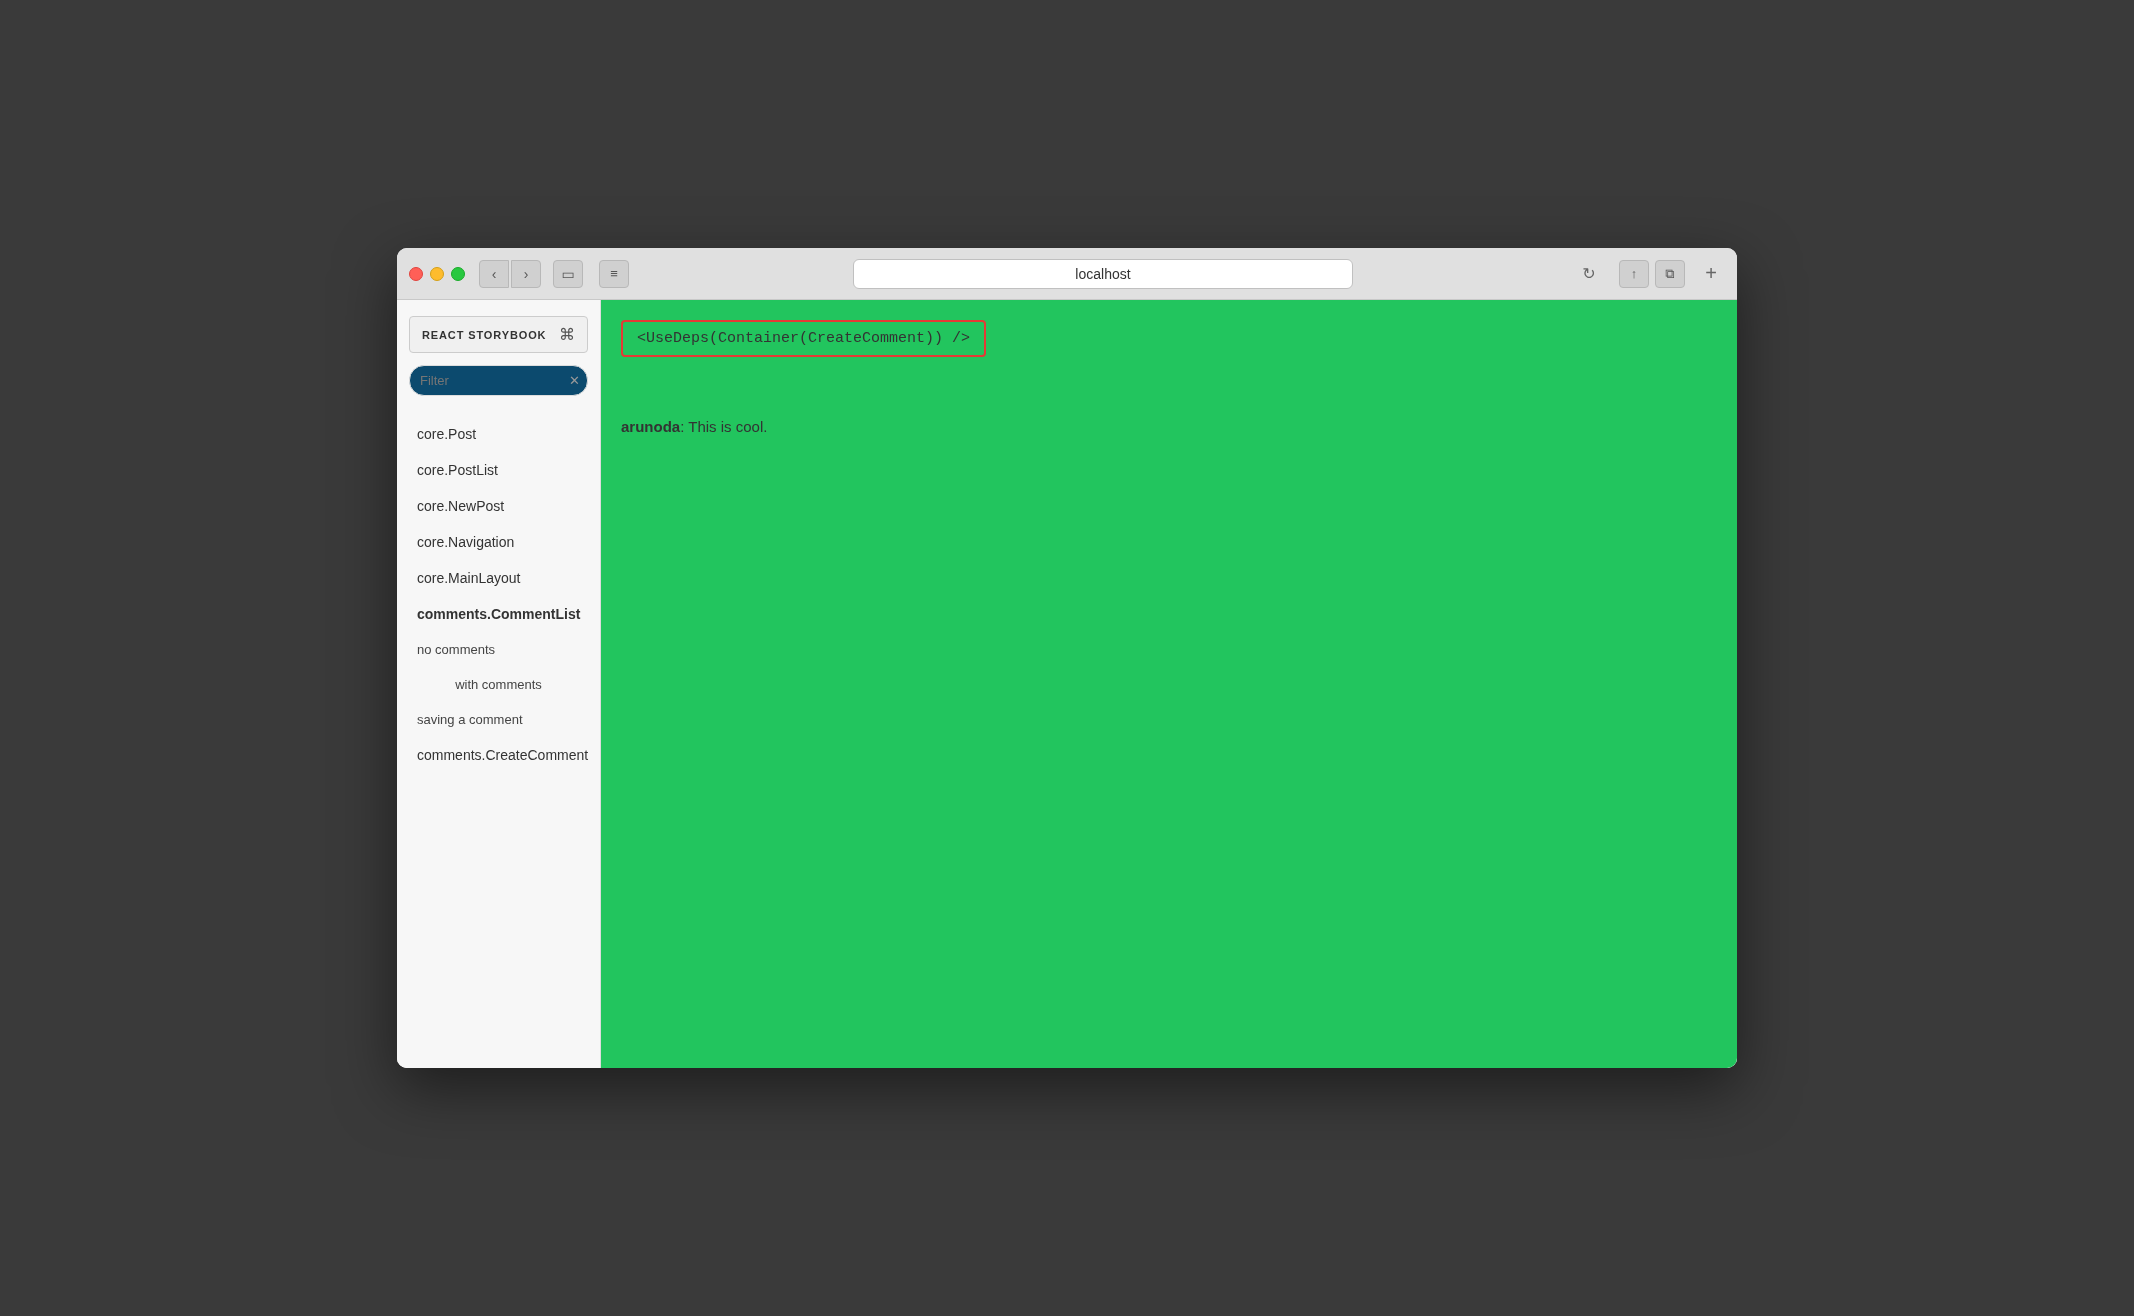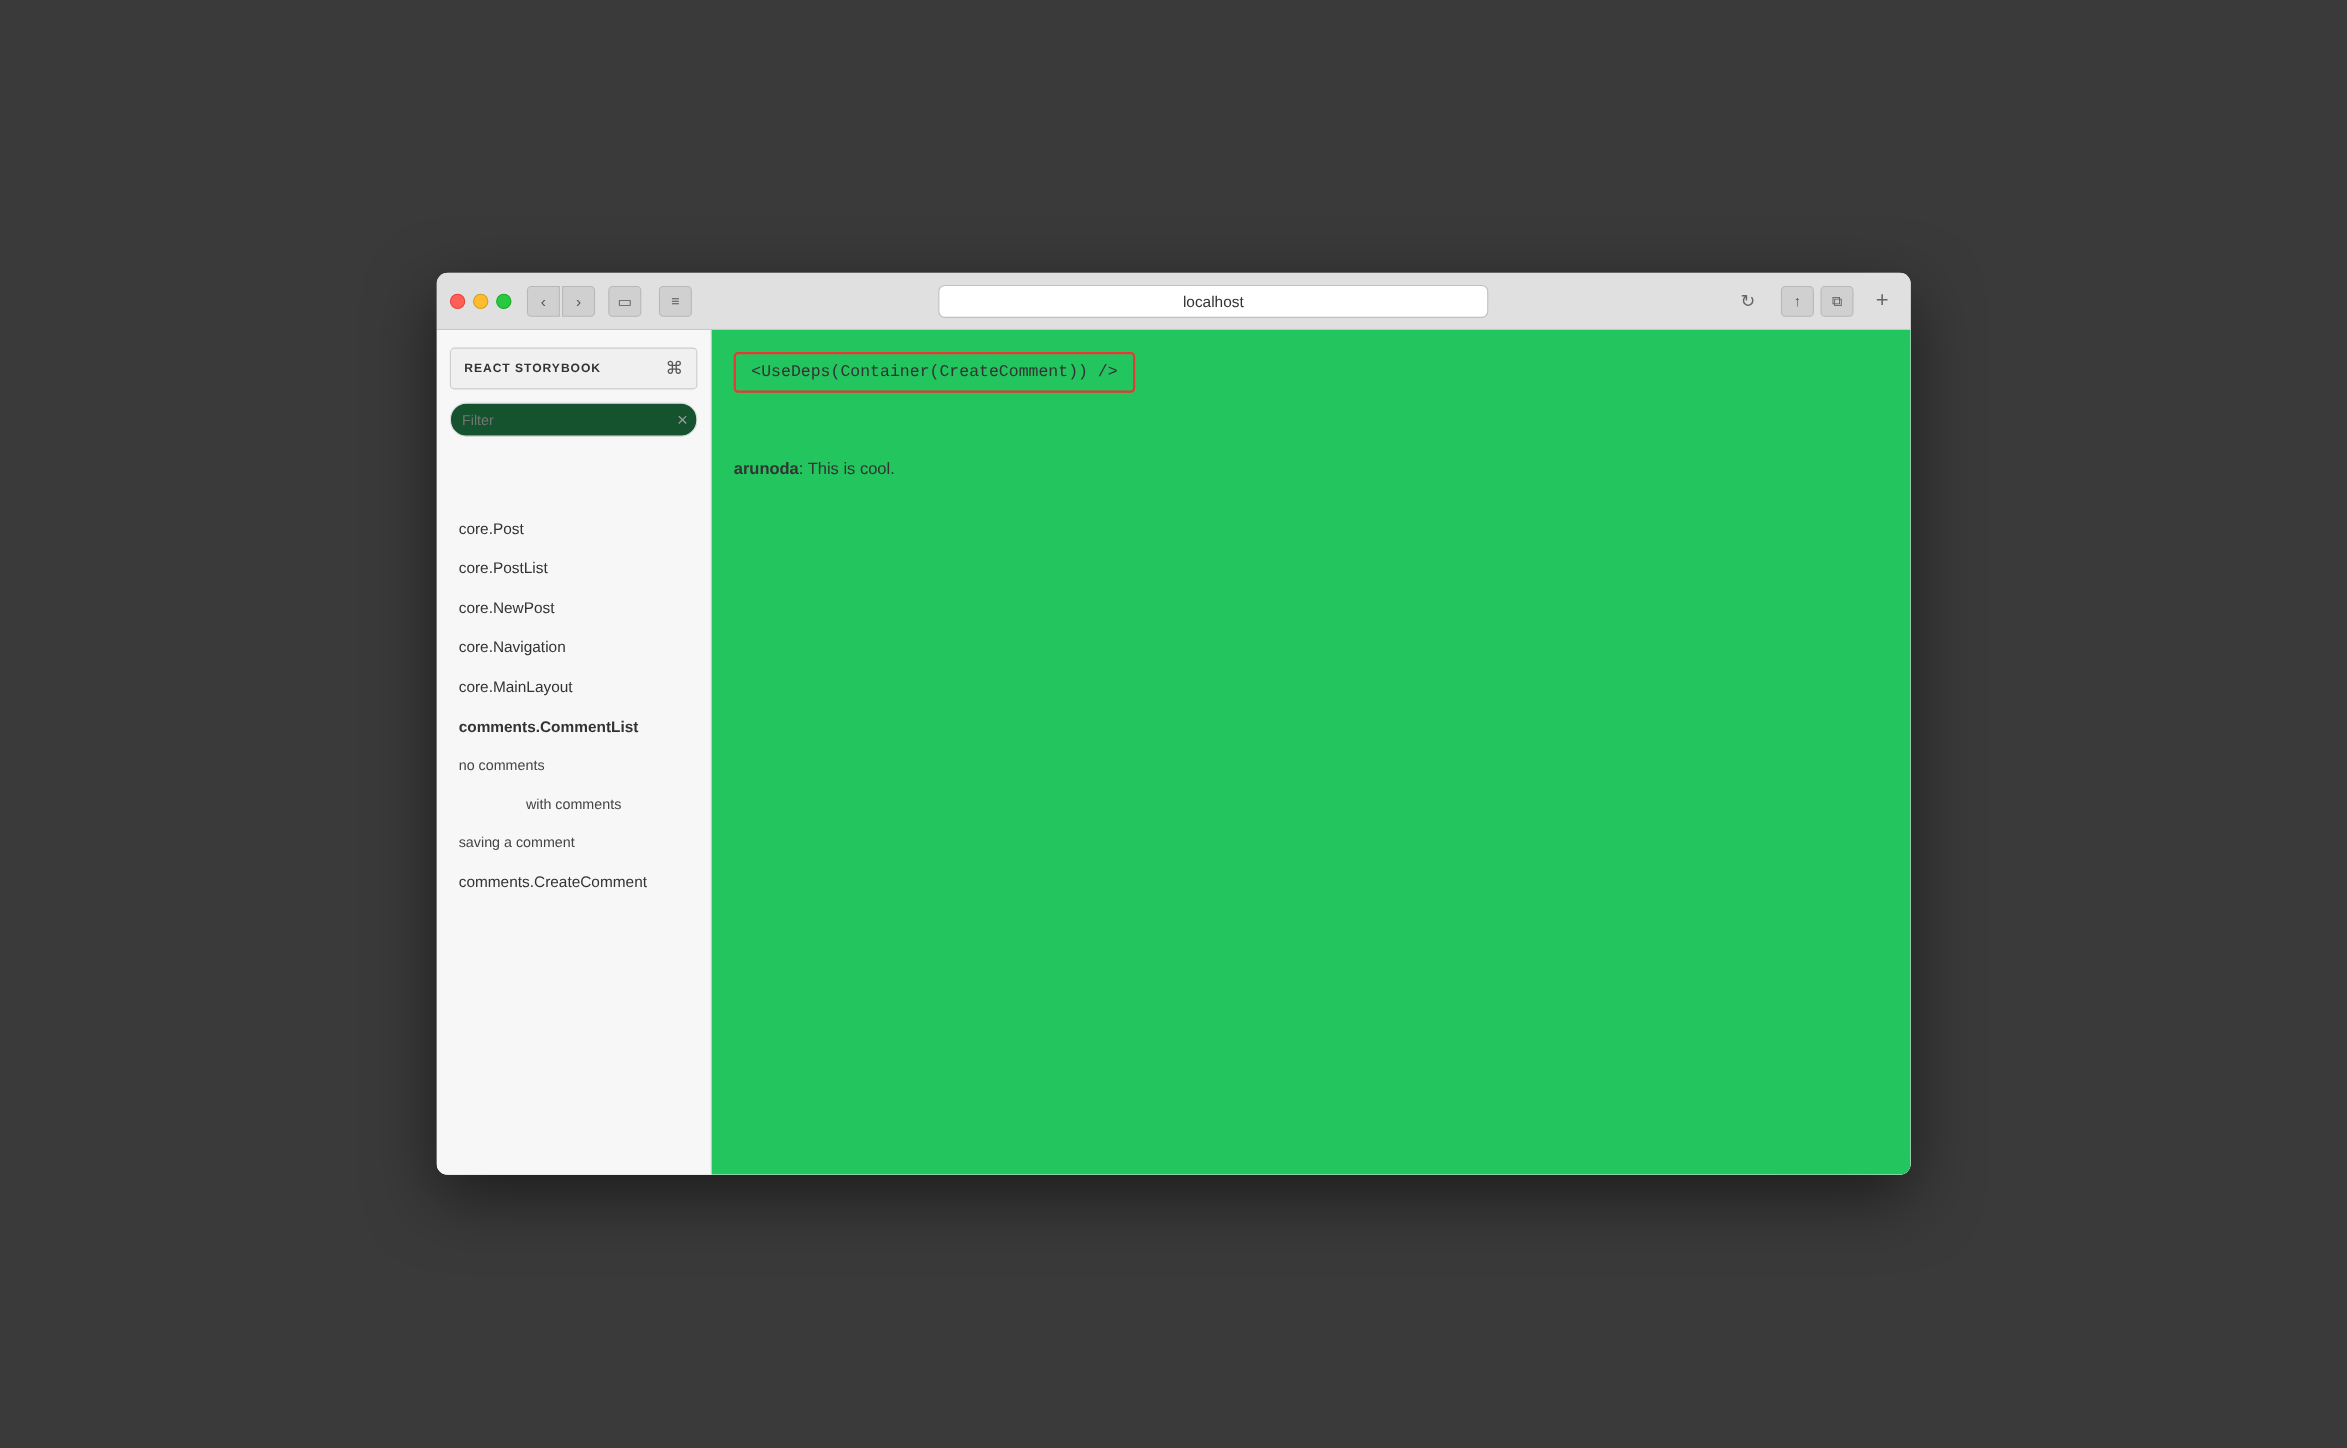--- a/index.html
+++ b/index.html
@@ -158,28 +158,27 @@
     
     .browser-content {
       display: flex;
       flex: 1;
       background: #f5f5f5;
       overflow: hidden;
     }
 
     
     .sidebar {
-      width: 250px;
+      width: 204px;
       background: #f7f7f7;
       border-right: 1px solid #ddd;
       display: flex;
       flex-direction: column;
       flex-shrink: 0;
       overflow-y: auto;
-      gap: 45px;
     }
 
     .sidebar-header {
       padding: 16px 12px 12px;
     }
 
     .storybook-btn {
       display: flex;
       align-items: center;
       justify-content: space-between;
@@ -210,21 +209,21 @@
       display: flex;
       align-items: center;
     }
 
     .filter-input {
       width: 100%;
       border: 1px solid #ddd;
       border-radius: 15px;
       padding: 7px 30px 7px 10px;
       font-size: 13px;
-      background: #14532d;
+      background: #0c4a6e;
       color: #999;
       outline: none;
     }
 
     .filter-clear {
       position: absolute;
       right: 8px;
       color: #999;
       font-size: 13px;
       cursor: pointer;

